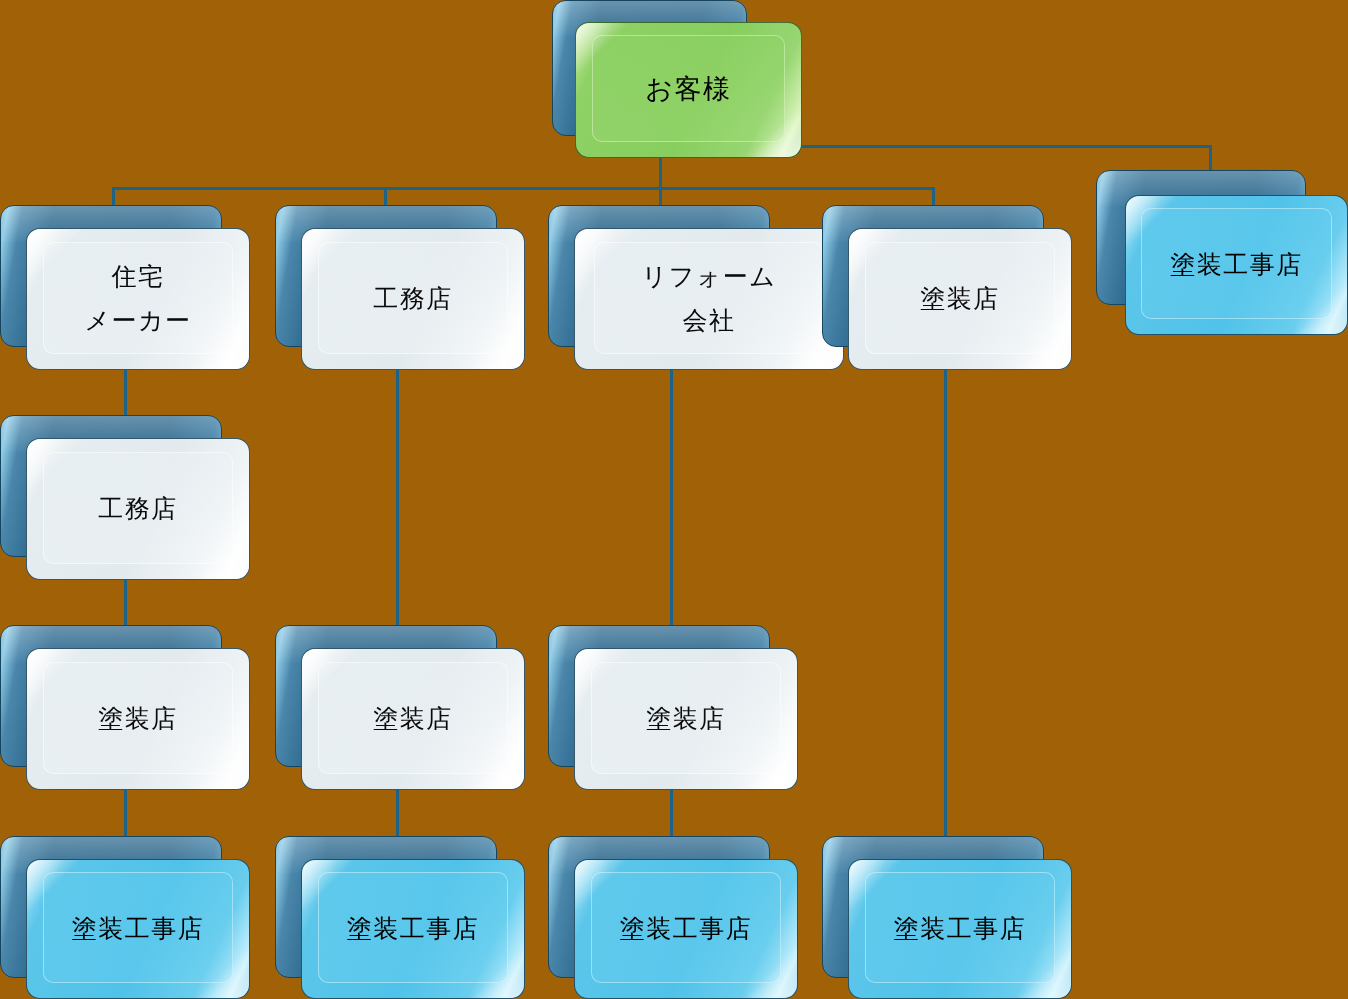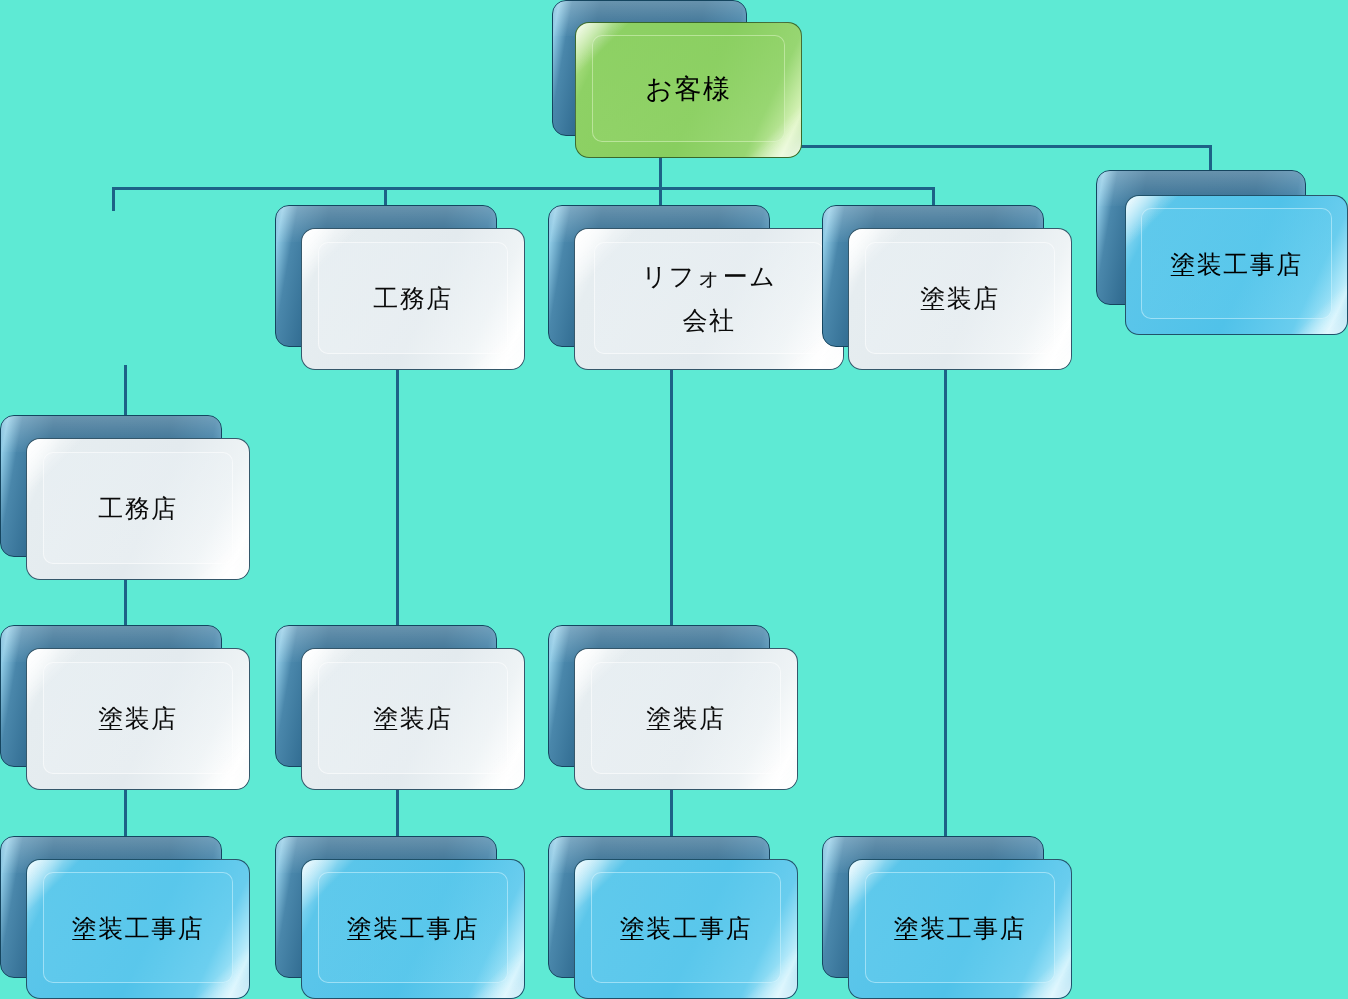--- a/index.html
+++ b/index.html
@@ -7,21 +7,21 @@
     padding: 0;
     background: #000000;
   }
   body {
     font-family: "Liberation Serif", "DejaVu Serif", serif;
   }
   #canvas {
     position: relative;
     width: 1348px;
     height: 999px;
-    background: #5eead4;
+    background: #a16207;
     overflow: hidden;
   }
 
   
   .conn {
     position: absolute;
     background: #1d6287;
     z-index: 1;
   }
   .conn.h { height: 3px; }
@@ -195,20 +195,27 @@
 
   <div class="conn v" style="left:944px; top:365px; height:471px;"></div>
 
   <div class="node v-green" style="left:552px; top:0px; width:250px; height:158px;">
     <div class="plate-back" style="width:195px; height:136px;"></div>
     <div class="plate-front" style="left:23px; top:22px; width:227px; height:136px;">
       <span class="inner" style="font-size:27px;">お客様</span>
     </div>
   </div>
 
+  <div class="node v-white" style="left:0px; top:205px; width:250px; height:165px;">
+    <div class="plate-back" style="width:222px; height:142px;"></div>
+    <div class="plate-front" style="left:26px; top:23px; width:224px; height:142px;">
+      <span class="inner" style="font-size:25px;">住宅
+メーカー</span>
+    </div>
+  </div>
 
   <div class="node v-white" style="left:275px; top:205px; width:250px; height:165px;">
     <div class="plate-back" style="width:222px; height:142px;"></div>
     <div class="plate-front" style="left:26px; top:23px; width:224px; height:142px;">
       <span class="inner" style="font-size:25px;">工務店</span>
     </div>
   </div>
 
   <div class="node v-white" style="left:548px; top:205px; width:250px; height:165px;">
     <div class="plate-back" style="width:222px; height:142px;"></div>

